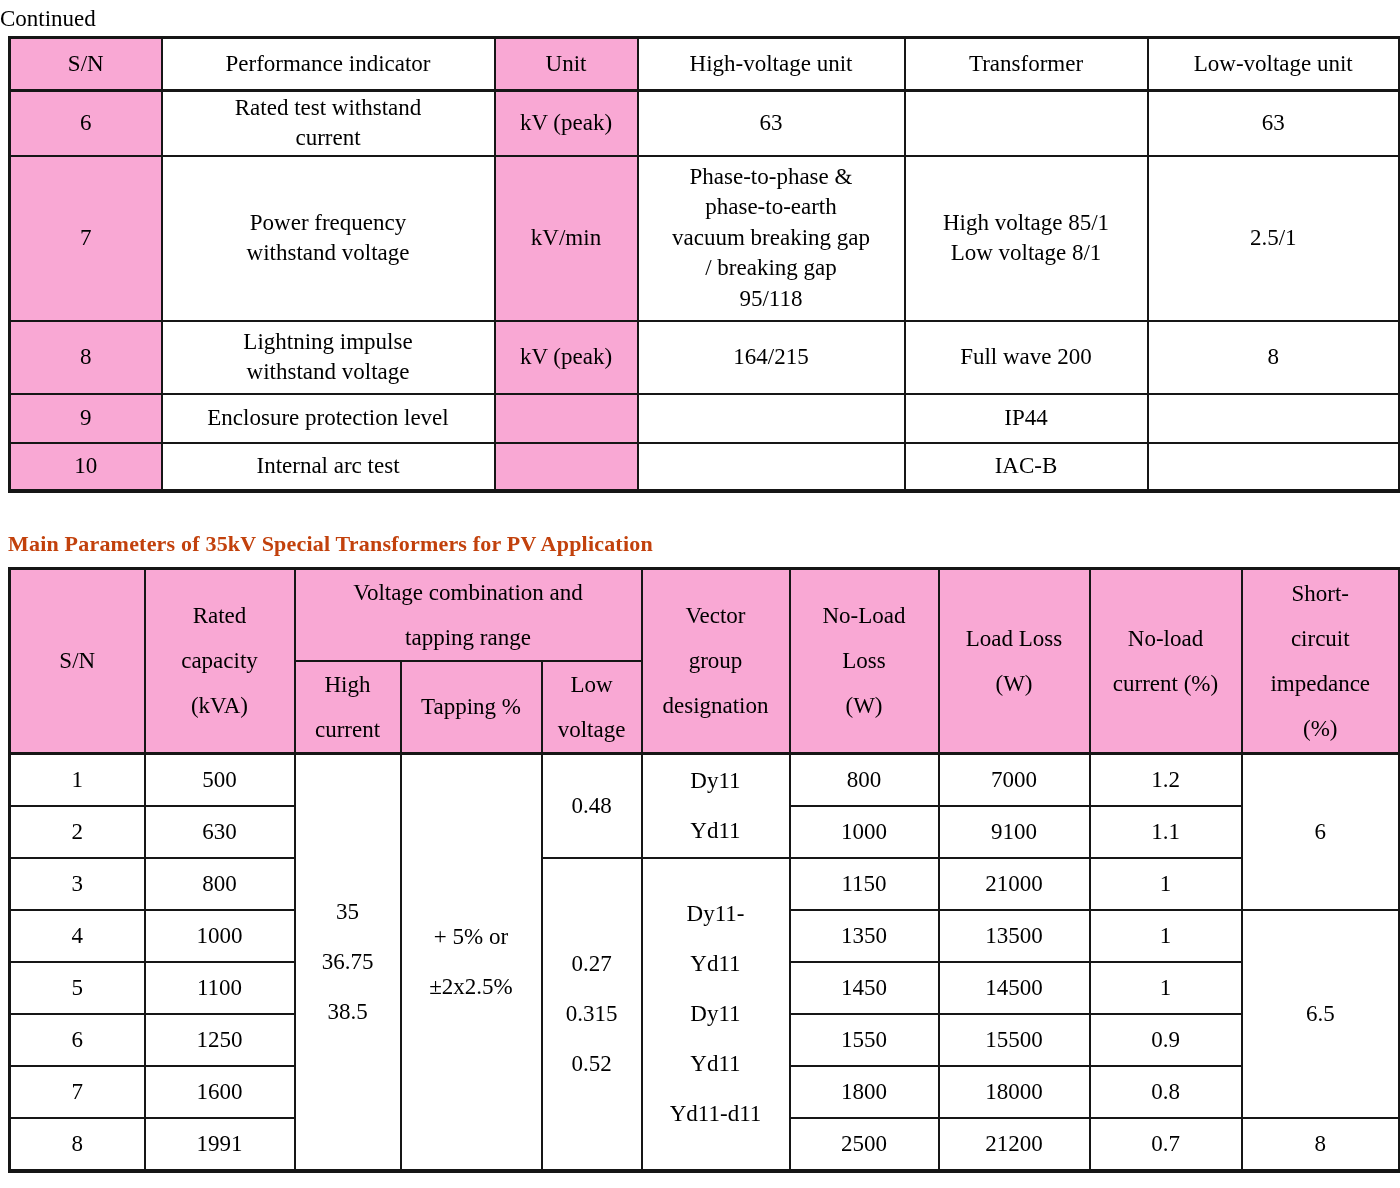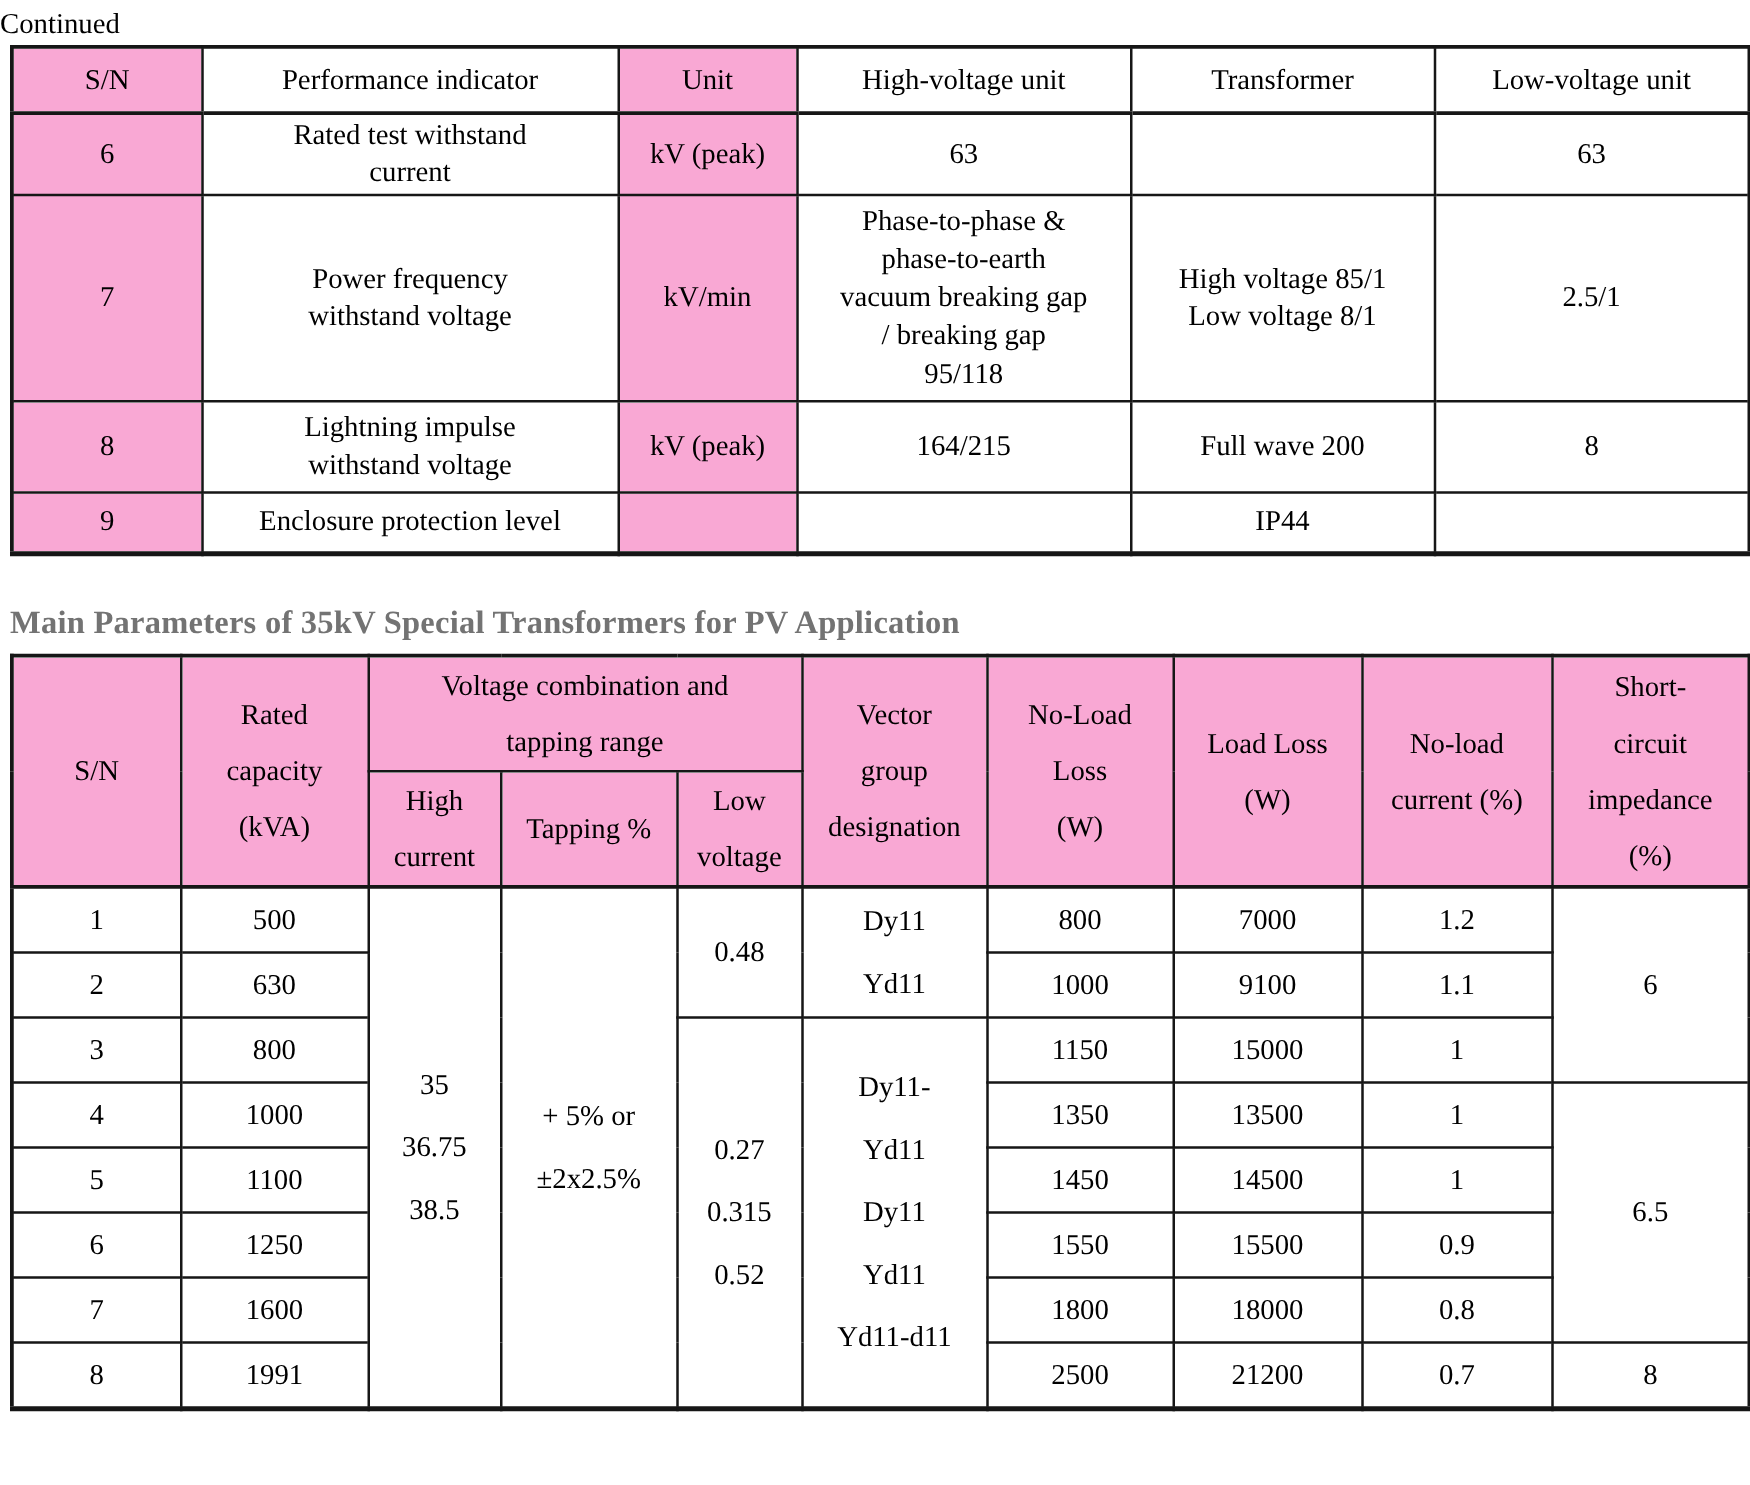--- a/index.html
+++ b/index.html
@@ -20,21 +20,21 @@
   .g { background:#f9a8d4; }
 
   
   .t1 { width:1390px; border:3px solid #161616; border-bottom-width:4px; }
   .t1 td, .t1 th { line-height:1.32; }
   .t1 thead tr { height:53px; }
   .t1 thead th { border-bottom-width:3px; }
 
   
   .section-title {
-    font-size:26px; font-weight:bold; color:#737373;
+    font-size:22px; font-weight:bold; color:#c2410c;
     margin:38px 0 10px 8px; letter-spacing:0.2px;
   }
 
   
   .t2 { width:1390px; border:3px solid #161616; border-bottom-width:4px; }
   .t2 thead th { line-height:45px; }
   .t2 thead tr.h1 { height:92px; }
   .t2 thead tr.h2 { height:93px; }
   .t2 thead { border-bottom:3px solid #161616; }
   .t2 tbody tr { height:50px; }
@@ -96,20 +96,28 @@
       <td>164/215</td>
       <td>Full wave 200</td>
       <td>8</td>
     </tr>
     <tr style="height:49px">
       <td class="g">9</td>
       <td>Enclosure protection level</td>
       <td class="g"></td>
       <td></td>
       <td>IP44</td>
+      <td></td>
+    </tr>
+    <tr style="height:48px">
+      <td class="g">10</td>
+      <td>Internal arc test</td>
+      <td class="g"></td>
+      <td></td>
+      <td>IAC-B</td>
       <td></td>
     </tr>
   </tbody>
 </table>
 
 <div class="section-title">Main Parameters of 35kV Special Transformers for PV Application</div>
 
 <table class="t2">
   <colgroup>
     <col style="width:135px">
@@ -183,21 +191,21 @@
       <td>800</td>
       <td rowspan="6">0.27
 0.315
 0.52</td>
       <td rowspan="6">Dy11-
 Yd11
 Dy11
 Yd11
 Yd11-d11</td>
       <td>1150</td>
-      <td>15000</td>
+      <td>21000</td>
       <td>1</td>
     </tr>
     <tr>
       <td>4</td>
       <td>1000</td>
       <td>1350</td>
       <td>13500</td>
       <td>1</td>
       <td rowspan="4">6.5</td>
     </tr>

